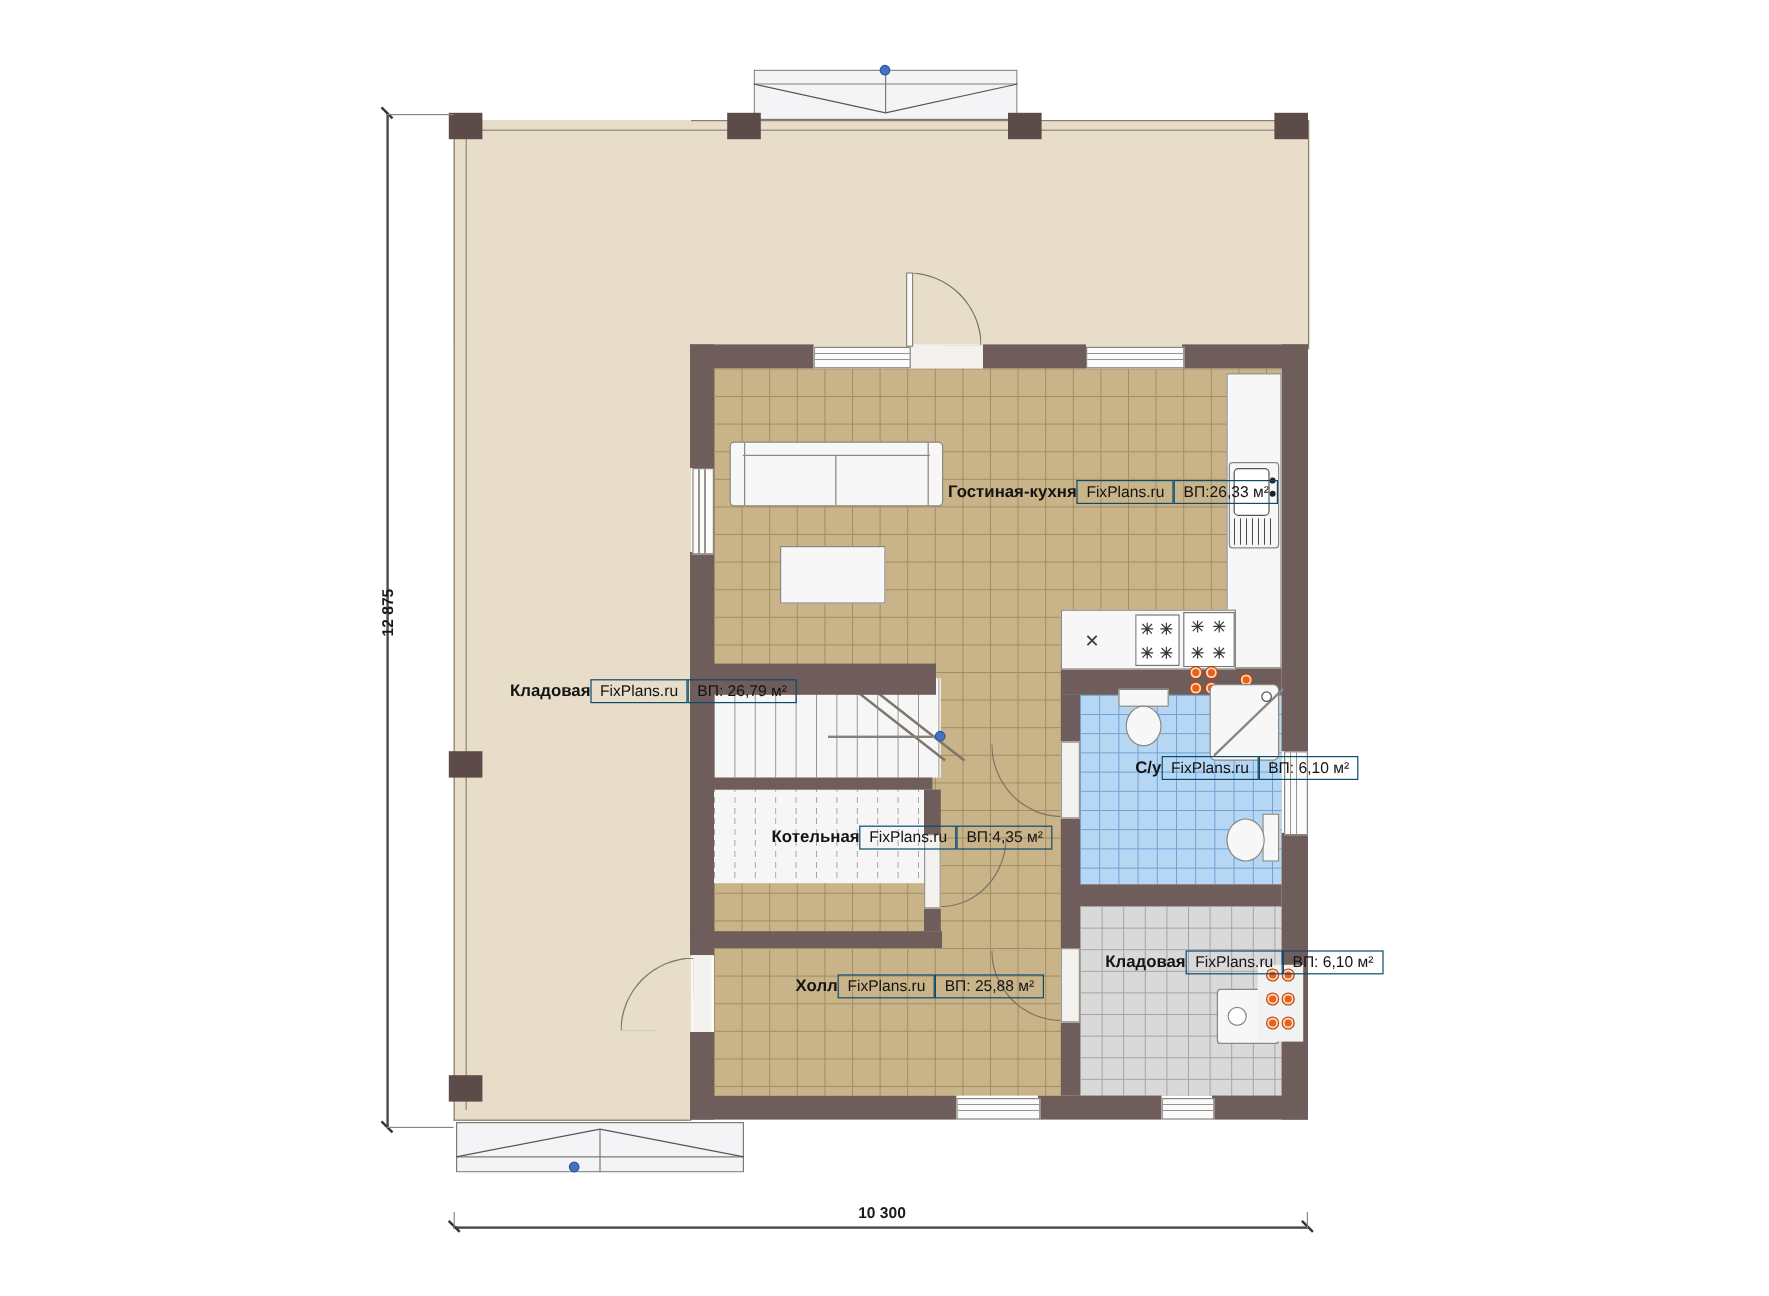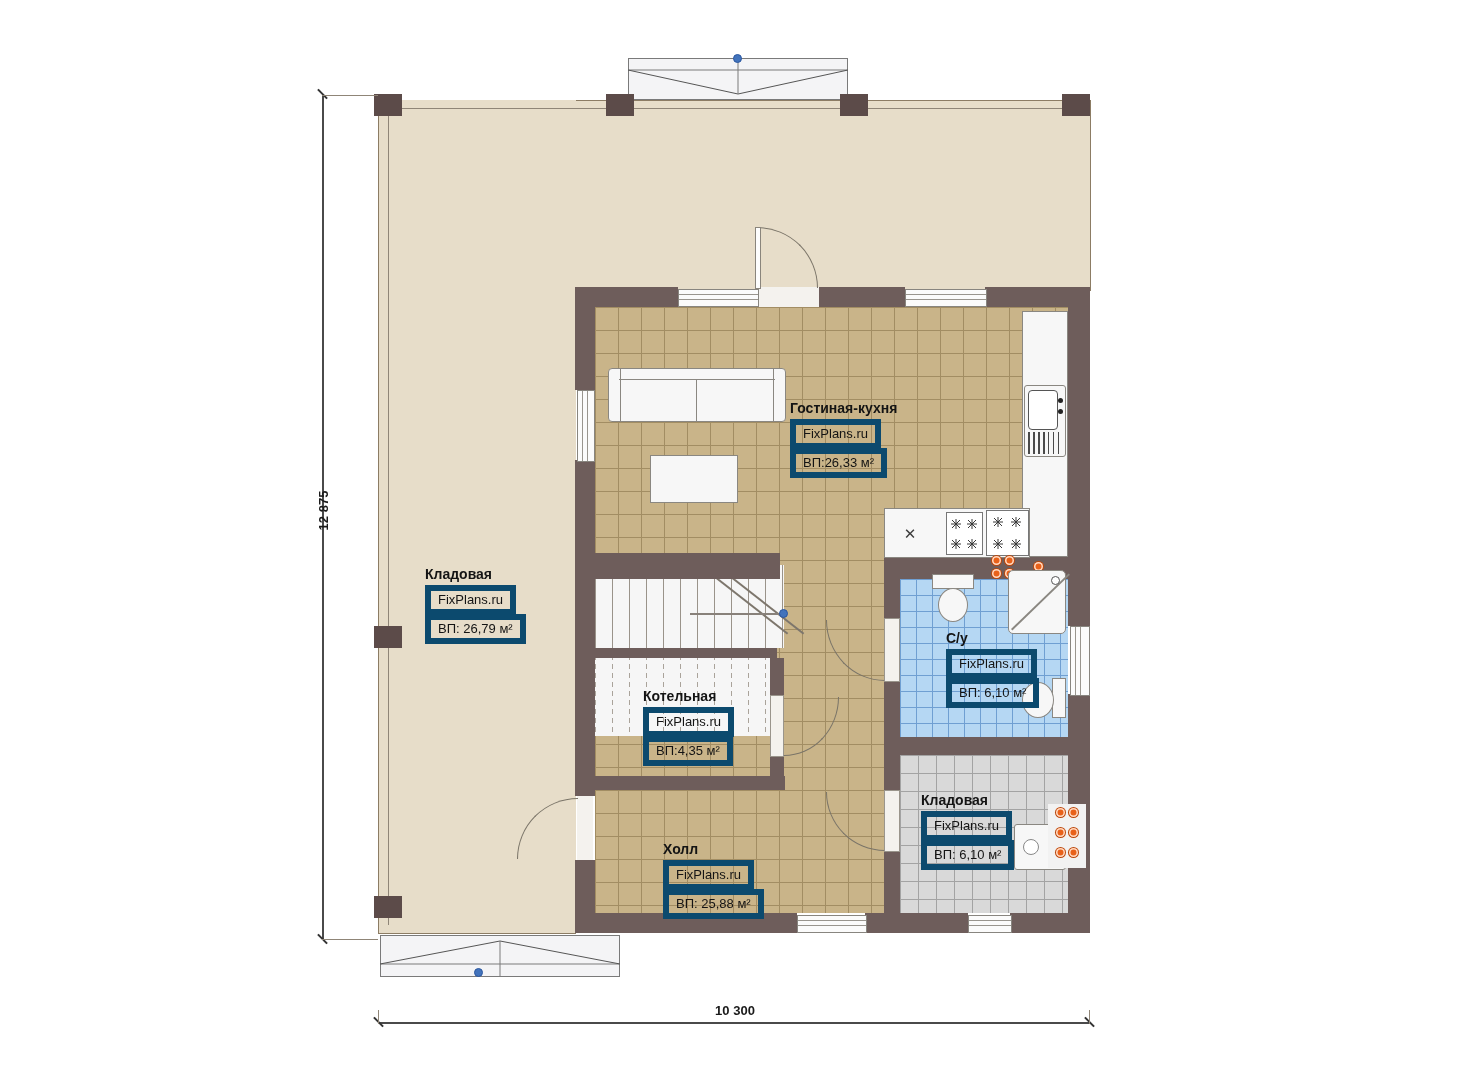--- a/index.html
+++ b/index.html
@@ -31,23 +31,23 @@
   .wall{background:#6e5d5b;}
   .column{background:#5c4b49;}
   
   .window-h{background:#fbfbfb;border:1px solid #88857f;
     background-image:linear-gradient(to bottom,transparent 0 4px,#99958e 4px 5px,transparent 5px 9px,#99958e 9px 10px,transparent 10px);}
   .window-v{background:#fbfbfb;border:1px solid #88857f;
     background-image:linear-gradient(to right,transparent 0 4px,#99958e 4px 5px,transparent 5px 9px,#99958e 9px 10px,transparent 10px);}
   .doorgap{background:#f4f2ee;}
   .arc{border:0 solid #7a7468;}
   
-  .room-label{display:flex;flex-direction:column;align-items:flex-start;color:#141414;}
+  .room-label{display:flex;flex-direction:row;align-items:flex-end;color:#141414;}
   .rname{font-weight:bold;font-size:14px;line-height:17px;margin-bottom:2px;white-space:nowrap;}
-  .rbox{border:6px solid #0c4a6e;padding:0 7px;font-size:13px;line-height:18px;white-space:nowrap;}
+  .rbox{border:1px solid #0c4a6e;padding:0 7px;font-size:13px;line-height:18px;white-space:nowrap;}
   .rbox2{margin-top:-1px;}
   
   .furn{background:#f7f7f7;border:1px solid #8a8781;box-sizing:border-box;}
   .raddot{width:9px;height:9px;border-radius:50%;background:#e8611a;
           box-shadow:inset 0 0 0 1.5px #ffd9c2,0 0 0 1px #b9480e;}
   .radgroup{display:grid;gap:4px;}
   .bdot{width:9px;height:9px;background:#4273bc;border-radius:50%;border:1px solid #2b57a0;box-sizing:border-box;}
   
   .dimline{background:#4a4a4a;}
   .dimtext{font-size:13px;font-weight:bold;color:#1a1a1a;white-space:nowrap;}
@@ -226,21 +226,21 @@
     <div class="rbox">FixPlans.ru</div>
     <div class="rbox rbox2">ВП:26,33 м²</div>
   </div>
 
   <div class="abs room-label" style="left:643px;top:688px;width:124px;">
     <div class="rname">Котельная</div>
     <div class="rbox">FixPlans.ru</div>
     <div class="rbox rbox2">ВП:4,35 м²</div>
   </div>
 
-  <div class="abs room-label" style="left:663px;top:812px;width:124px;margin-top:29px;">
+  <div class="abs room-label" style="left:663px;top:812px;width:124px;">
     <div class="rname">Холл</div>
     <div class="rbox">FixPlans.ru</div>
     <div class="rbox rbox2">ВП: 25,88 м²</div>
   </div>
 
   <div class="abs room-label" style="left:946px;top:630px;width:114px;">
     <div class="rname">С/у</div>
     <div class="rbox">FixPlans.ru</div>
     <div class="rbox rbox2">ВП: 6,10 м²</div>
   </div>

